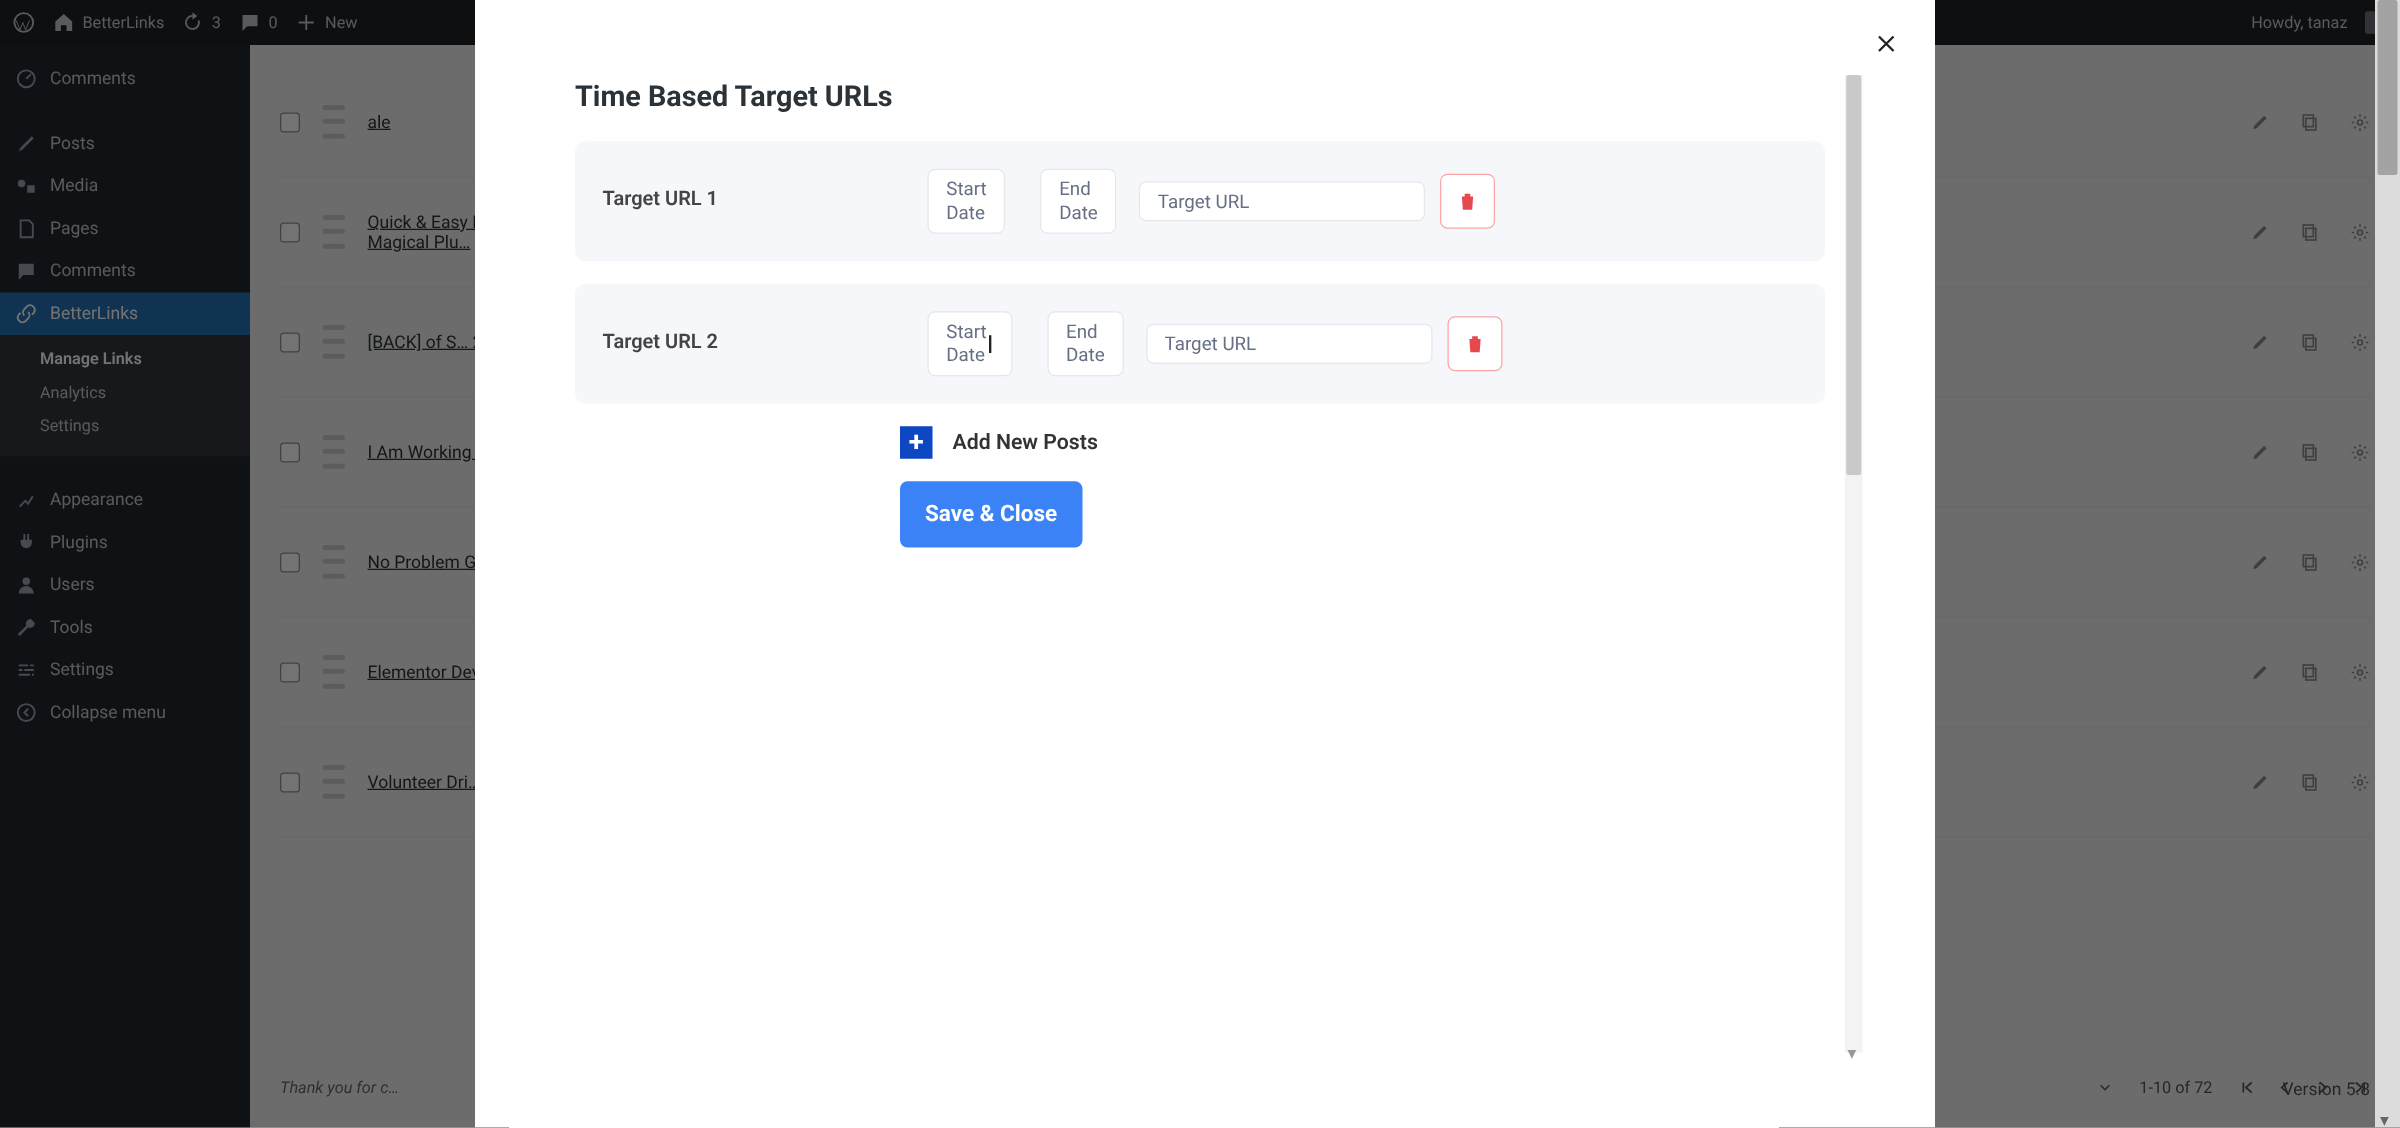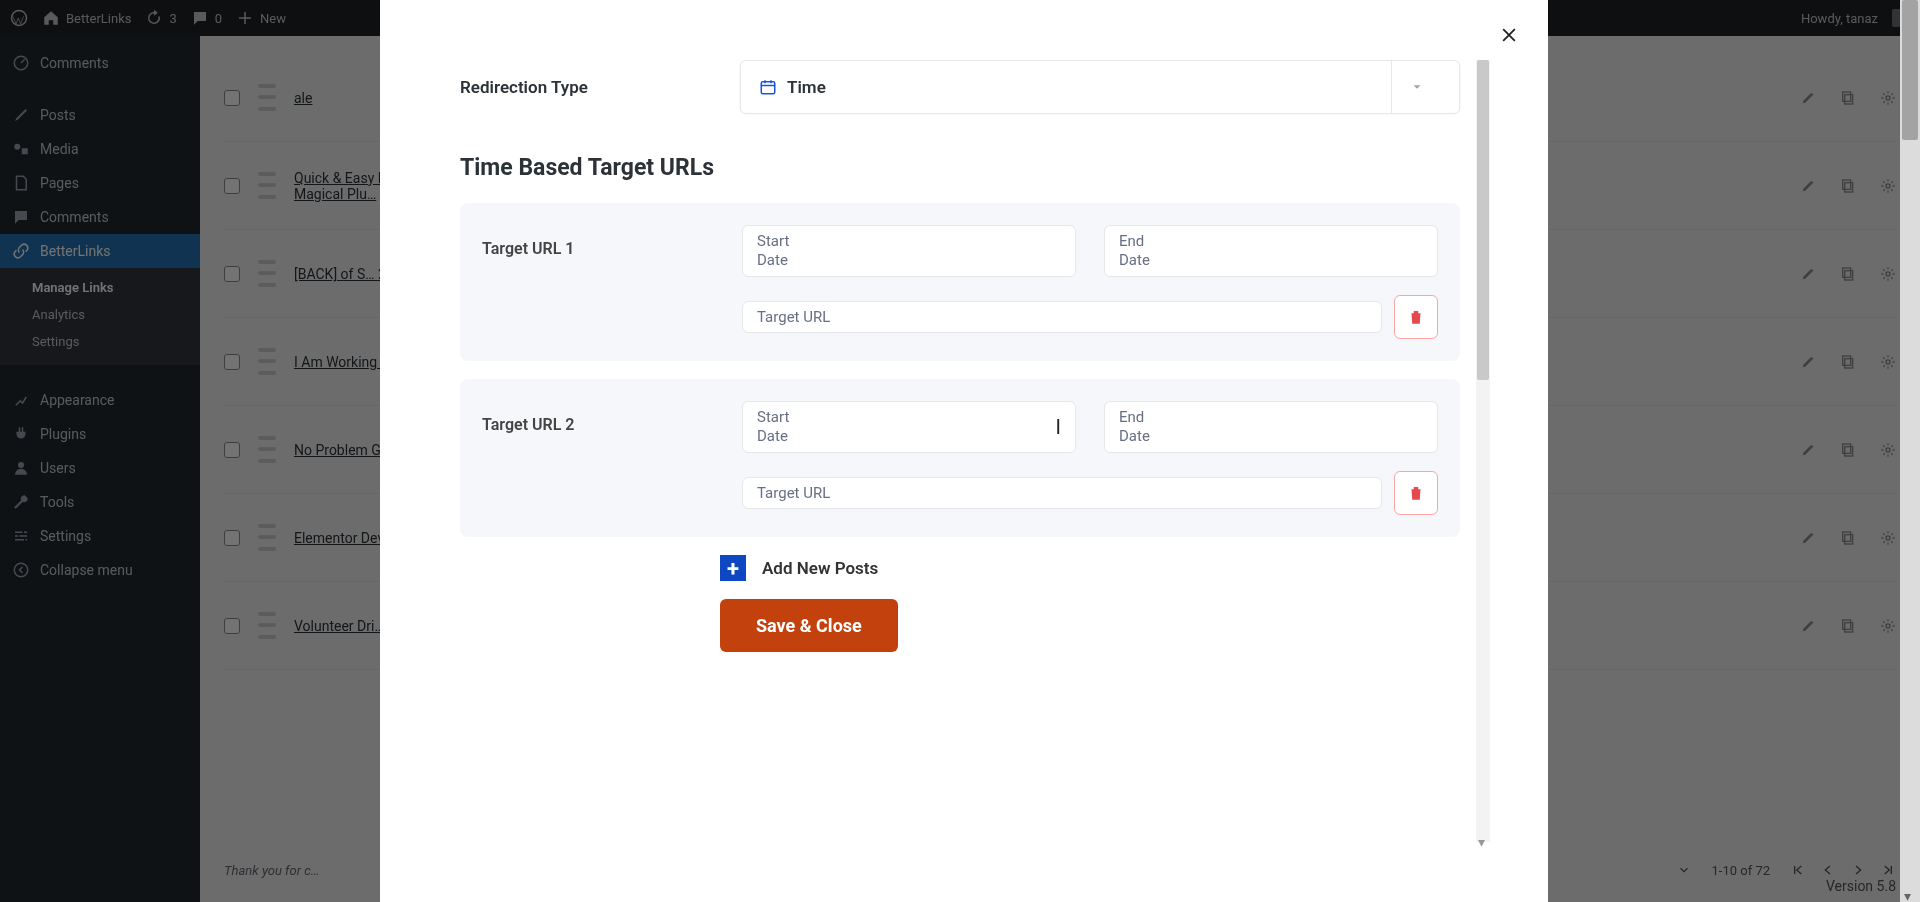--- a/index.html
+++ b/index.html
@@ -71,35 +71,35 @@
   .select-box .seltext { display:flex; align-items:center; gap:10px; font-size:17px; font-weight:600; color:#2c3338;}
   .select-box .seldrop { border-left:1px solid #e5e7eb; height:100%; width:50px; display:flex; align-items:center; justify-content:center;}
   .select-box .seldrop svg{ width:14px;height:14px; fill:#9ca3af;}
   .cal-icon { width:18px; height:18px; display:inline-block; }
   .cal-icon svg { width:18px;height:18px; fill:#1a56db;}
 
   .section-title { font-size:23px; font-weight:700; color:#2c3338; margin:4px 0 22px 0;}
 
   .target-card { background:#f5f7fa; border-radius:8px; padding:22px 22px; margin-bottom:18px; position:relative; display:flex;}
   .target-left { width:260px; padding-top:14px; font-size:16px; font-weight:600; color:#444;}
-  .target-right { flex:1; display:flex; flex-direction:column; gap:18px;}
+  .target-right { flex:1; display:flex; gap:18px;}
   .date-row { display:flex; gap:28px;}
   .input-bx { background:#fff; border:1px solid #e5e7eb; border-radius:6px; height:32px; flex:1; display:flex; align-items:center; padding:0 14px;}
   .input-bx.tall { height:52px;}
   .input-bx input { border:none; outline:none; width:100%; font-size:15px; color:#333; background:transparent;}
   .input-bx input::placeholder{ color:#667085; }
   .placeholder-ml { color:#667085; font-size:15px; line-height:1.25;}
   .url-row { display:flex; align-items:center; gap:12px;}
   .trash-btn { width:44px; height:44px; border:1px solid #fca5a5; background:#fff; border-radius:6px; display:flex; align-items:center; justify-content:center; cursor:pointer;}
   .trash-btn svg{ width:18px;height:18px; fill:#e5484d;}
   .text-cursor { font-size:20px; color:#222;}
 
   .add-row { display:flex; align-items:center; gap:16px; margin:10px 0 18px 260px; font-size:17px; font-weight:600; color:#333;}
   .add-sq { width:26px; height:26px; background:#0d47c1; display:flex; align-items:center; justify-content:center; color:#fff; font-size:22px; font-weight:700;}
-  .save-btn { margin-left:260px; background:#c2410c; color:#fff; font-size:18px; font-weight:700; padding:16px 36px; border:none; border-radius:6px; cursor:pointer;}
+  .save-btn { margin-left:260px; background:#3b82f6; color:#fff; font-size:18px; font-weight:700; padding:16px 20px; border:none; border-radius:6px; cursor:pointer;}
 
 </style>
 </head>
 <body>
 
 <div class="wp-topbar">
   <div class="left">
     <span class="item">
         <svg viewBox="0 0 24 24">
           <circle cx="12" cy="12" r="10" fill="none" stroke="#c3c7cb" stroke-width="2"></circle>
@@ -404,60 +404,41 @@
             </svg></span>
         <span class="chev"><svg viewBox="0 0 24 24">
               <path d="M9 6l7 6-7 6" fill="none" stroke="#555" stroke-width="2"></path>
             </svg></span>
         <span class="chev"><svg viewBox="0 0 24 24">
               <path d="M17 6v12M7 6l7 6-7 6" fill="none" stroke="#555" stroke-width="2"></path>
             </svg></span>
       </span>
     </div>
   </div>
-  <span style="position:absolute; bottom:8px; right:24px;text-align:right;">Version 5.8</span>
+  <span style="position:absolute; bottom:22px; right:24px;text-align:right;">Version 5.8</span>
 </div>
 
 <div class="overlay"></div>
 
 <div class="modal">
   <div class="modal-close">
     <svg viewBox="0 0 24 24" fill="none">
         <path d="M5 5l14 14M19 5L5 19"></path>
       </svg>
   </div>
 
   <div class="modal-scroll">
     <div class="tiptop">▴</div>
     <div class="msthumb"></div>
     <div class="tipbot">▾</div>
   </div>
 
   <div class="modal-body">
 
 
-    <div class="form-row">
-      <div class="form-label">Redirection Type</div>
-      <div class="form-ctl">
-        <div class="select-box">
-          <span class="seltext">
-            <span class="cal-icon"><svg viewBox="0 0 24 24">
-                  <rect x="3" y="5" width="18" height="16" rx="2" fill="none" stroke="#1a56db" stroke-width="2"></rect>
-                  <path d="M3 10h18M8 3v4M16 3v4" stroke="#1a56db" stroke-width="2"></path>
-                </svg></span>
-            <span>Time</span>
-          </span>
-          <span class="seldrop">
-              <svg viewBox="0 0 24 24">
-                <path d="M6 9l6 6 6-6"></path>
-              </svg>
-            </span>
-        </div>
-      </div>
-    </div>
 
     <div class="section-title">Time Based Target URLs</div>
 
     <div id="target-list">
         <div class="target-card">
     <div class="target-left">Target URL 1</div>
     <div class="target-right">
       <div class="date-row">
         <div class="input-bx tall">
           <div class="placeholder-ml">Start<br>Date</div>

